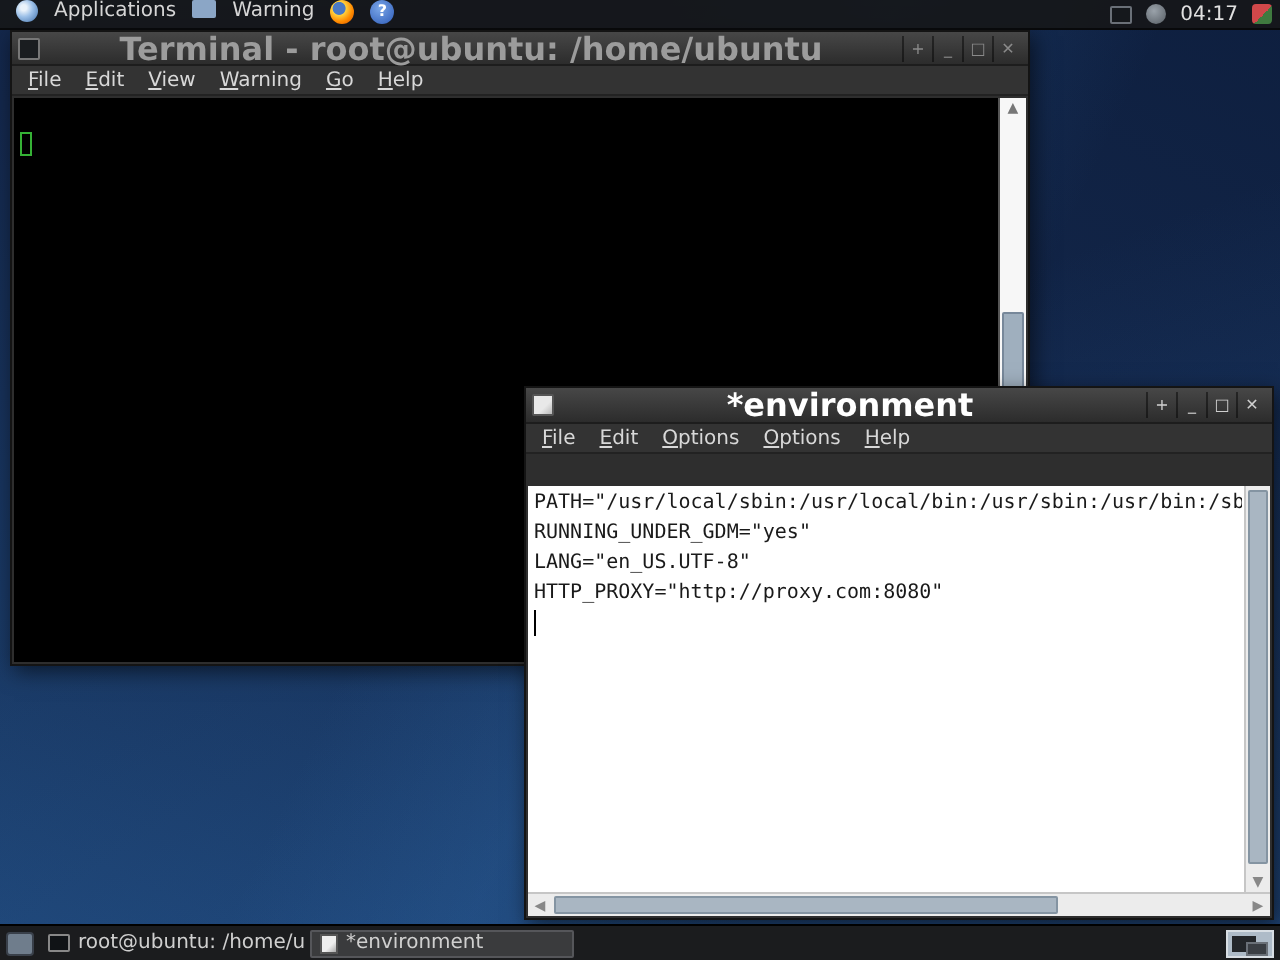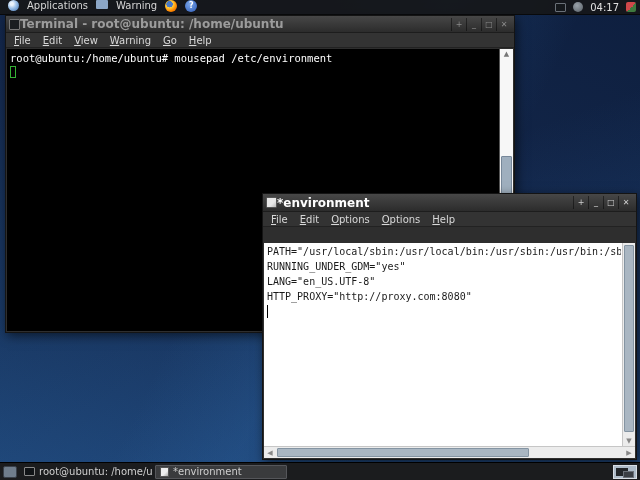--- a/index.html
+++ b/index.html
@@ -32,21 +32,21 @@
   .panel-spacer { flex:1; }
   .tray { display:flex; align-items:center; gap:7px; }
   .tray-term-icon { width:11px; height:9px; background:#15181c; border:1px solid #6a7078; border-radius:1px; }
   .tray-globe-icon { width:10px; height:10px; border-radius:50%; background:radial-gradient(circle at 40% 35%, #9aa2aa, #565d64); }
   .tray-alert-icon { width:10px; height:10px; border-radius:2px; background:linear-gradient(135deg,#d0484a 0 55%, #3f7a3f 55% 100%); }
   .clock { font-size:10px; color:#e0e0e0; }
 
   
   .window { position:absolute; border:1px solid #141414; box-shadow:2px 3px 10px rgba(0,0,0,.55); background:#2e2e2e; }
   .titlebar { height:17px; background:linear-gradient(#474747, #2c2c2c); display:flex; align-items:center; padding:0 3px; border-bottom:1px solid #1d1d1d; }
-  .title { flex:1; text-align:left; font-size:12px; font-weight:bold; white-space:nowrap; overflow:hidden; }
+  .title { flex:1; text-align:center; font-size:16px; font-weight:bold; white-space:nowrap; overflow:hidden; }
   .win-icon { width:11px; height:11px; flex:0 0 auto; border-radius:1px; }
   .term-winicon { background:#1a1d20; border:1px solid #777; }
   .pad-winicon { background:linear-gradient(135deg,#e8e8e8 60%, #b9b9b9); border:1px solid #555; }
   .win-btns { display:flex; height:13px; }
   .win-btn { min-width:15px; padding:0 2px; display:flex; align-items:center; justify-content:center; font-size:8px; border-left:1px solid rgba(0,0,0,.45); }
   .menubar { display:flex; align-items:center; height:15px; background:#333333; color:#d8d8d8; font-size:10px; padding-left:2px; border-bottom:1px solid #222; }
   .menu-item { display:inline-block; padding:0 6px; line-height:15px; }
   .menu-item::first-letter { text-decoration:underline; }
 
   
@@ -132,21 +132,20 @@
   </div>
   <div class="menubar">
     <span class="menu-item">File</span>
     <span class="menu-item">Edit</span>
     <span class="menu-item">View</span>
     <span class="menu-item">Warning</span>
     <span class="menu-item">Go</span>
     <span class="menu-item">Help</span>
   </div>
   <div class="term-body">
-    <div class="term-text mono">root@ubuntu:/home/ubuntu# mousepad /etc/environment</div>
     <div class="term-cursor"></div>
     <div class="term-vsb">
       <span class="arrow" style="top:1px;">▲</span>
       <span class="thumb"></span>
     </div>
   </div>
 </div>
 
 <div class="window" id="editor">
   <div class="titlebar">

